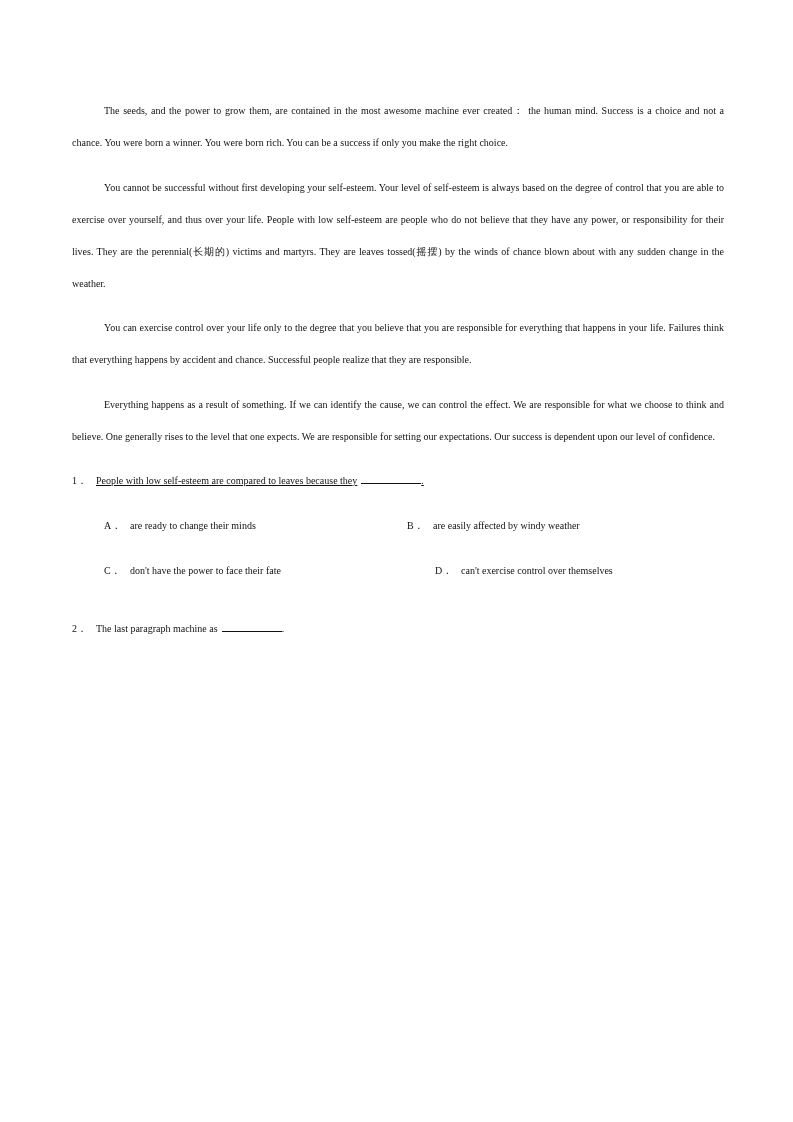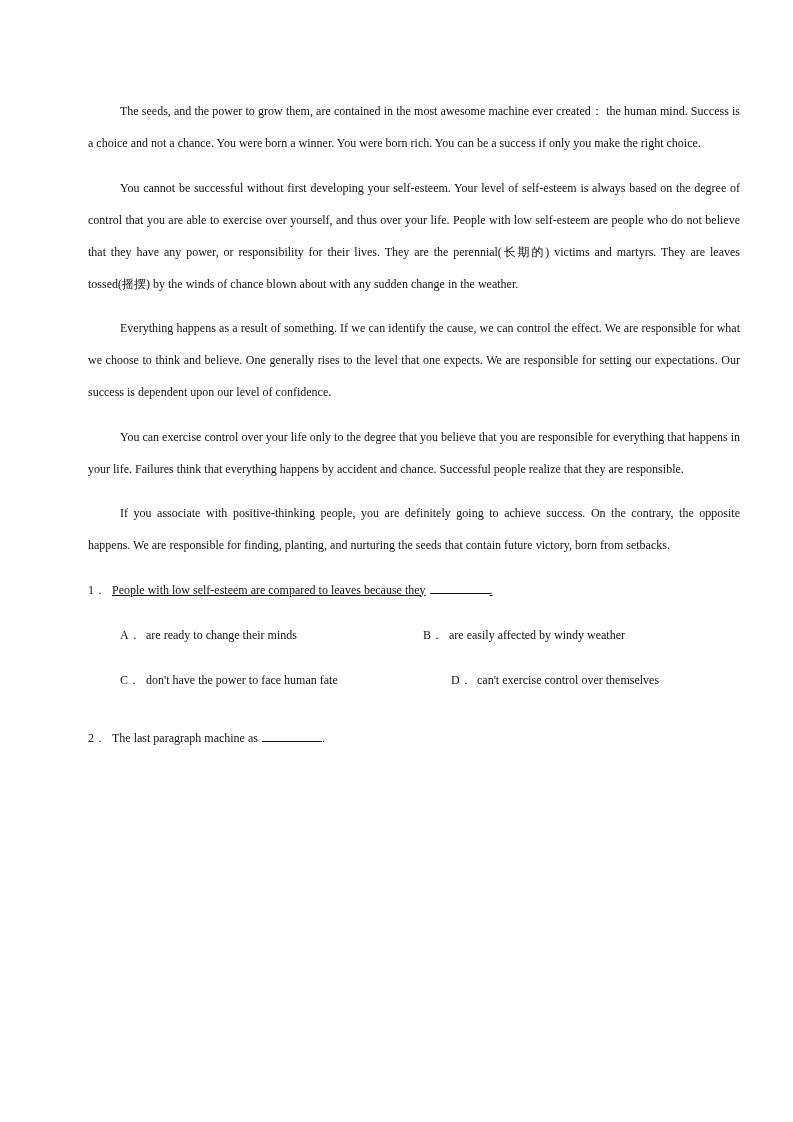--- a/index.html
+++ b/index.html
@@ -1,20 +1,20 @@
 <!DOCTYPE html>
 <html><head>
 <meta charset="utf-8">
 <style>
   html, body { margin: 0; padding: 0; background: #ffffff; }
   body { width: 793px; height: 1122px; position: relative; overflow: hidden; }
   .page {
     position: absolute; left: 72px; top: 95px; width: 652px;
     font-family: "Liberation Serif", "DejaVu Serif", serif;
-    font-size: 12px; color: #111111; margin-left: 16px;
+    font-size: 10px; color: #111111;
   }
   .para {
     margin: 0 0 12.5px 0;
     line-height: 32px;
     text-align: justify;
     text-indent: 32px;
   }
   .question { margin: 0; line-height: 32px; }
   .q1 { margin-top: 0; text-decoration: underline; }
   .num { display: inline-block; width: 24px; }
@@ -23,37 +23,36 @@
   .opt { position: absolute; white-space: nowrap; line-height: 32px; }
   .opt .letter { display: inline-block; width: 26px; }
   .q2 { margin-top: 13px; }
 </style>
 </head>
 <body>
 
 <div class="page">
   <p class="para">The seeds, and the power to grow them, are contained in the most awesome machine ever created： the human mind. Success is a choice and not a chance. You were born a winner. You were born rich. You can be a success if only you make the right choice.</p>
   <p class="para">You cannot be successful without first developing your self-esteem. Your level of self-esteem is always based on the degree of control that you are able to exercise over yourself, and thus over your life. People with low self-esteem are people who do not believe that they have any power, or responsibility for their lives. They are the perennial(长期的) victims and martyrs. They are leaves tossed(摇摆) by the winds of chance blown about with any sudden change in the weather.</p>
+  <p class="para">You can exercise control over your life only to the degree that you believe that you are responsible for everything that happens in your life. Failures think that everything happens by accident and chance. Successful people realize that they are responsible.</p>
   <p class="para">Everything happens as a result of something. If we can identify the cause, we can control the effect. We are responsible for what we choose to think and believe. One generally rises to the level that one expects. We are responsible for setting our expectations. Our success is dependent upon our level of confidence.</p>
-  <p class="para">You can exercise control over your life only to the degree that you believe that you are responsible for everything that happens in your life. Failures think that everything happens by accident and chance. Successful people realize that they are responsible.</p>
-  <p class="para">If you associate with positive-thinking people, you are definitely going to achieve success. On the contrary, the opposite happens. We are responsible for finding, planting, and nurturing the seeds that contain future victory, born from setbacks.</p>
 
   <div class="question q1">
     <span class="num">1．</span><span>People with low self-esteem are compared to leaves because they</span><span class="blank"></span><span>.</span>
   </div>
 
   <div class="options">
     <div class="opt" style="left:335px; top:0;">
       <span class="letter">B．</span><span>are easily affected by windy weather</span>
     </div>
     <div class="opt" style="left:32px; top:0;">
       <span class="letter">A．</span><span>are ready to change their minds</span>
     </div>
     <div class="opt" style="left:32px; top:45px;">
-      <span class="letter">C．</span><span>don't have the power to face human fate</span>
+      <span class="letter">C．</span><span>don't have the power to face their fate</span>
     </div>
     <div class="opt" style="left:363px; top:45px;font-family:Liberation Serif, serif;">
       <span class="letter">D．</span><span>can't exercise control over themselves</span>
     </div>
   </div>
 
   <div class="question q2">
     <span class="num">2．</span><span>The last paragraph machine as</span><span class="blank"></span><span>.</span>
   </div>
 </div>

